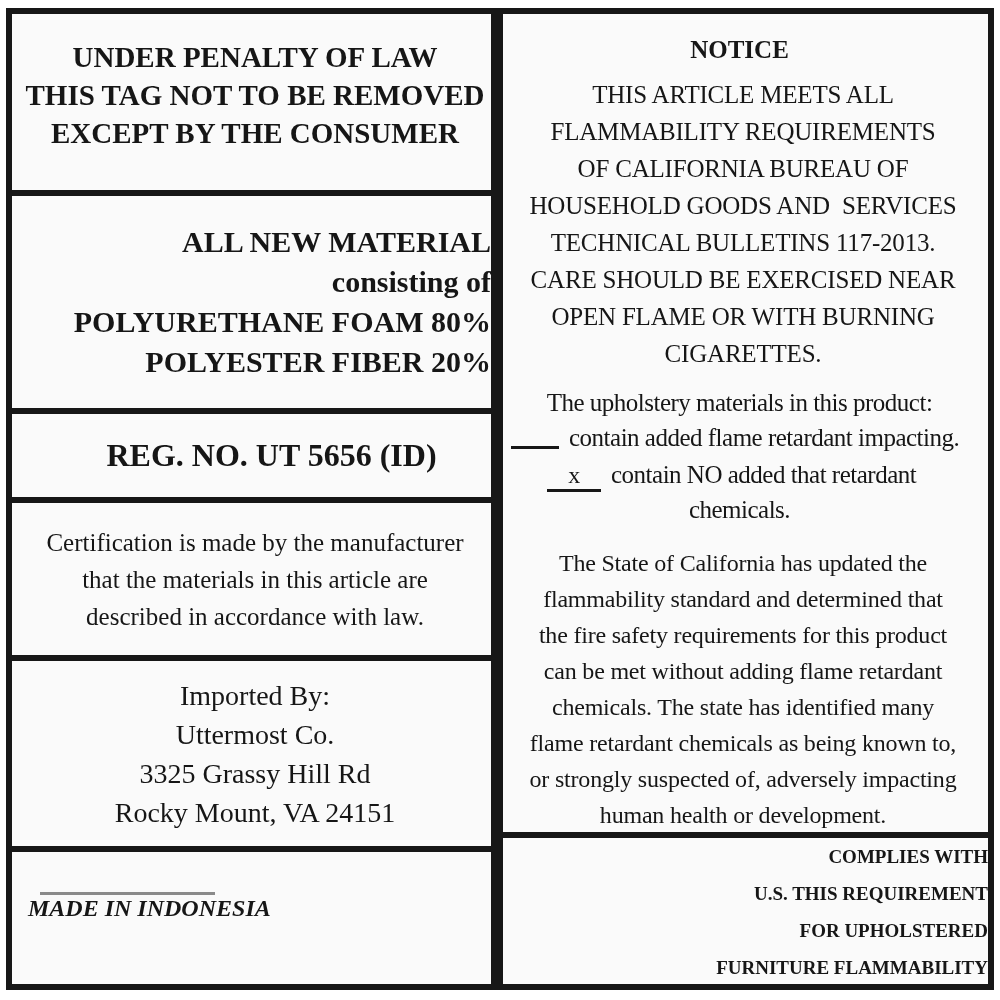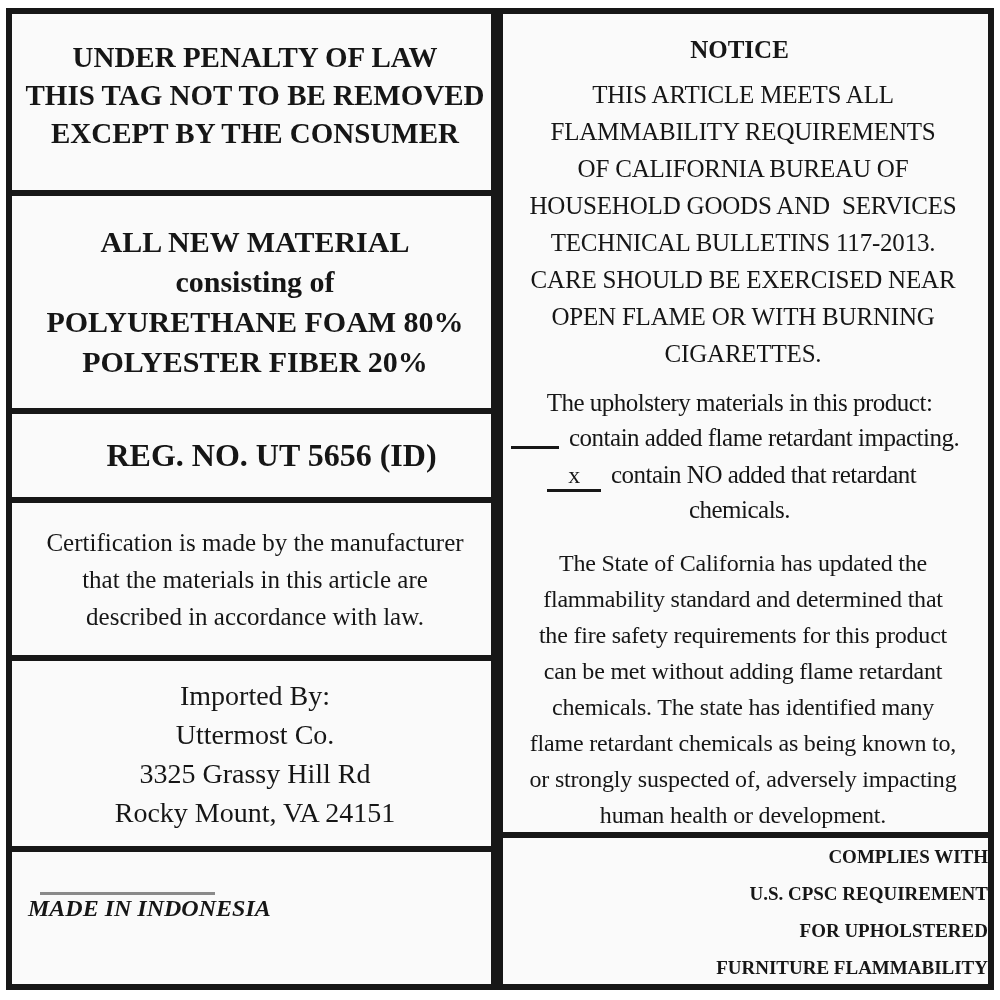--- a/index.html
+++ b/index.html
@@ -15,21 +15,21 @@
   .col-left{left:6px;width:491px;}
   .col-right{left:497px;width:497px;}
   .sec{box-sizing:border-box;flex:0 0 auto;}
   .sec + .sec{border-top:6px solid #171717;}
   .ln{white-space:pre-wrap;margin-left:7px;}
 
   
   .sec-penalty{height:176px;padding-top:24px;text-align:center;
     font-weight:bold;font-size:29px;line-height:38px;}
   .sec-material{height:218px;display:flex;flex-direction:column;justify-content:center;
-    text-align:center;font-weight:bold;font-size:30px;line-height:40px;}
+    text-align:right;font-weight:bold;font-size:30px;line-height:40px;}
   .sec-reg{height:89px;display:flex;align-items:center;justify-content:center;
     font-weight:bold;font-size:32px;padding-left:40px;}
   .sec-cert{height:158px;display:flex;flex-direction:column;justify-content:center;
     text-align:center;font-size:25px;line-height:37px;}
   .sec-imported{height:191px;display:flex;flex-direction:column;justify-content:center;
     text-align:center;font-size:28px;line-height:39px;}
   .sec-delivery{flex:1 1 auto;padding:24px 16px 0 16px;font-size:27px;}
   .delivery-row{display:flex;align-items:baseline;}
   .date-blank{flex:0 0 175px;height:4px;border-bottom:3px solid #8a8a8a;
     margin-left:12px;transform:translateY(12px);}
@@ -133,18 +133,18 @@
         <div class="ln">can be met without adding flame retardant</div>
         <div class="ln">chemicals. The state has identified many</div>
         <div class="ln">flame retardant chemicals as being known to,</div>
         <div class="ln">or strongly suspected of, adversely impacting</div>
         <div class="ln">human health or development.</div>
       </div>
   </div>
   <div class="sec sec-cpsc">
     <div>
         <div class="ln">COMPLIES WITH</div>
-        <div class="ln">U.S. CPSC REQUIREMENT</div>
+        <div class="ln">U.S. THIS REQUIREMENT</div>
         <div class="ln">FOR UPHOLSTERED</div>
         <div class="ln">FURNITURE FLAMMABILITY</div>
       </div>
   </div>
 </div>
 
 </body></html>

